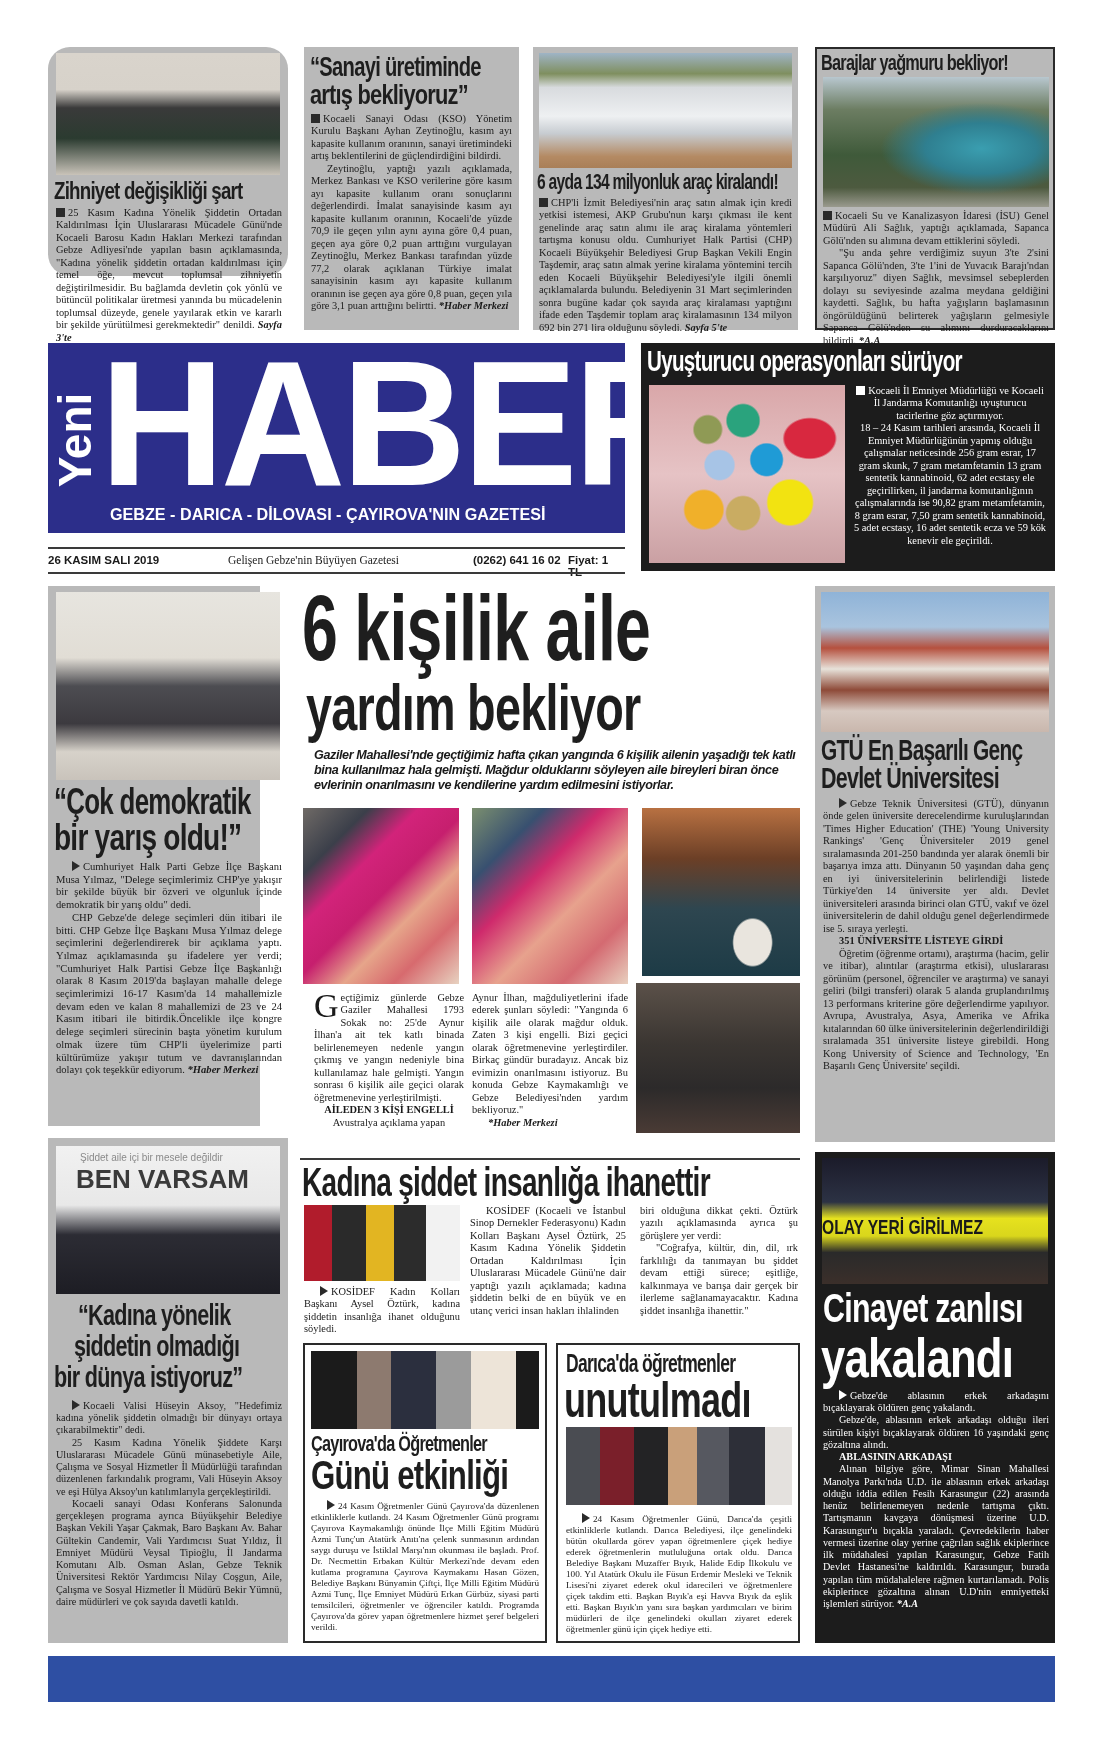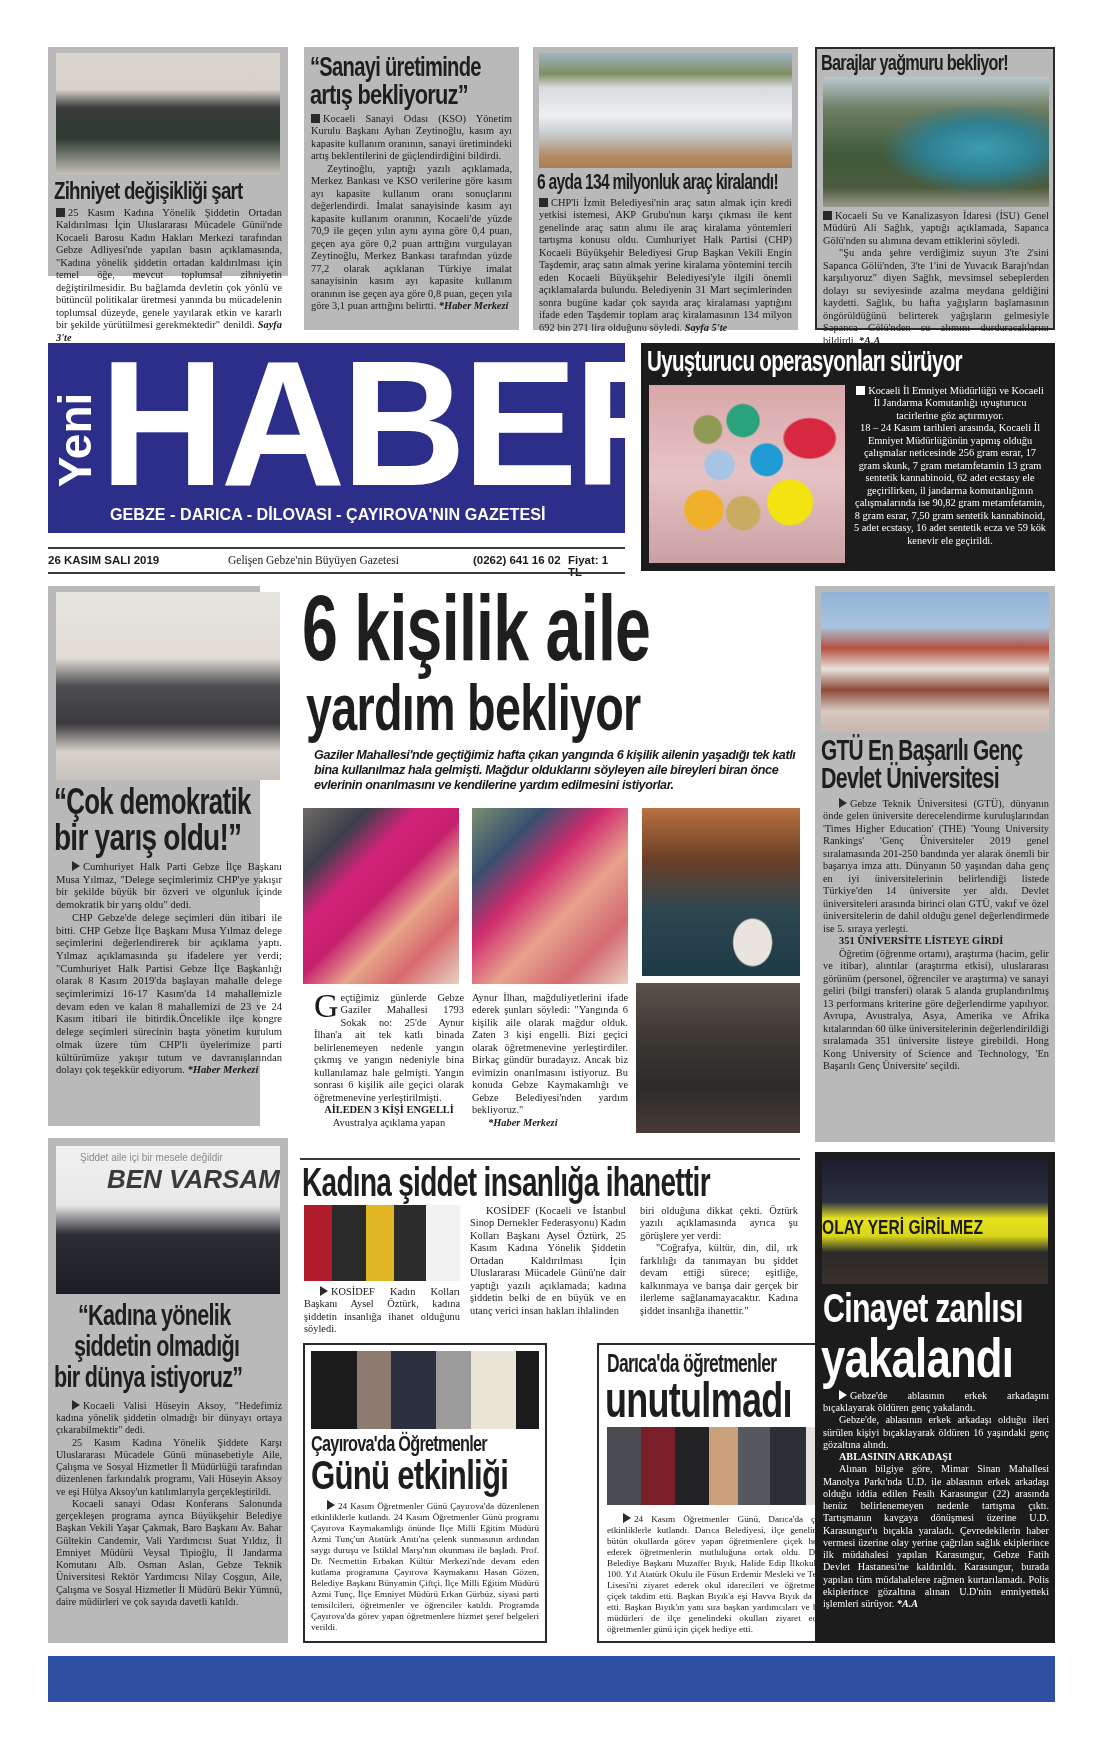--- a/index.html
+++ b/index.html
@@ -31,21 +31,21 @@
   .ph-kosidef { background: linear-gradient(90deg,#b11c2c 0 18%,#2a2a2a 18% 40%,#e2b522 40% 58%,#2c2c2c 58% 78%,#f2f2f2 78% 100%); }
   .ph-olay { background: linear-gradient(180deg,#1b1b2a 0%,#2c3244 35%,#e6e21e 48%,#d9d61c 62%,#2a2a2a 75%,#3b2f2a 100%); padding-left: 24px; }
   .ph-cayirova { background: linear-gradient(90deg,#1b1b1b 0 20%,#8d7a6f 20% 35%,#2b2f3e 35% 55%,#9b9b9b 55% 70%,#ede4d8 70% 90%,#1b1b1b 90% 100%); }
   .ph-darica { background: linear-gradient(90deg,#4a4c52 0 15%,#7a1f2a 15% 30%,#232325 30% 45%,#c9a07a 45% 58%,#565860 58% 72%,#2d2f38 72% 88%,#e4e1de 88% 100%); }
   .masthead { background: #2c2e8a; }
   .rule { position: absolute; height: 2px; background: #3a3a3a; }
 </style>
 </head>
 <body>
 
-<div class="abs box-gray" style="left:48px;top:47px;width:240px;height:229px;">
+<div class="abs box-gray" style="left:48px;top:47px;width:240px;height:229px;border-radius:22px;">
   <div class="photo ph-lawyers" style="left:8px;top:6px;width:224px;height:122px;"></div>
   <div class="abs hl" style="left:6px;top:132px;font-size:24px;transform:scaleX(0.78);">Zihniyet değişikliği şart</div>
   <div class="abs body" style="left:8px;top:160px;width:226px;">
     <p class="first"><span class="bullet-sq"></span><span>25 Kasım Kadına Yönelik Şiddetin Ortadan Kaldırılması İçin Uluslararası Mücadele Günü'nde Kocaeli Barosu Kadın Hakları Merkezi tarafından Gebze Adliyesi'nde yapılan basın açıklamasında, "Kadına yönelik şiddetin ortadan kaldırılması için temel öğe, mevcut toplumsal zihniyetin değiştirilmesidir. Bu bağlamda devletin çok yönlü ve bütüncül politikalar üretmesi yanında bu mücadelenin toplumsal düzeyde, genele yayılarak etkin ve kararlı bir şekilde yürütülmesi gerekmektedir" denildi.</span> <span class="sig">Sayfa 3'te</span></p>
   </div>
 </div>
 
 <div class="abs box-gray" style="left:304px;top:47px;width:215px;height:283px;">
   <div class="abs hl" style="left:6px;top:6px;font-size:28px;transform:scaleX(0.72);">“Sanayi üretiminde</div>
   <div class="abs hl" style="left:6px;top:34px;font-size:28px;transform:scaleX(0.78);">artış bekliyoruz”</div>
@@ -131,21 +131,21 @@
   <div class="abs body" style="left:8px;top:212px;width:226px;font-size:10.4px;">
     <p><span class="bullet-tri"></span><span>Gebze Teknik Üniversitesi (GTÜ), dünyanın önde gelen üniversite derecelendirme kuruluşlarından 'Times Higher Education' (THE) 'Young University Rankings' 'Genç Üniversiteler 2019 genel sıralamasında 201-250 bandında yer alarak önemli bir başarıya imza attı. Dünyanın 50 yaşından daha genç en iyi üniversitelerinin belirlendiği listede Türkiye'den 14 üniversite yer aldı. Devlet üniversiteleri arasında birinci olan GTÜ, vakıf ve özel üniversitelerin de dahil olduğu genel değerlendirmede ise 5. sıraya yerleşti.</span></p>
     <p style="font-weight:700;">351 ÜNİVERSİTE LİSTEYE GİRDİ</p>
     <p><span>Öğretim (öğrenme ortamı), araştırma (hacim, gelir ve itibar), alıntılar (araştırma etkisi), uluslararası görünüm (personel, öğrenciler ve araştırma) ve sanayi geliri (bilgi transferi) olarak 5 alanda gruplandırılmış 13 performans kriterine göre değerlendirme yapılıyor. Avrupa, Avustralya, Asya, Amerika ve Afrika kıtalarından 60 ülke üniversitelerinin değerlendirildiği sıralamada 351 üniversite listeye girebildi. Hong Kong University of Science and Technology, 'En Başarılı Genç Üniversite' seçildi.</span></p>
   </div>
 </div>
 
 <div class="abs box-gray" style="left:48px;top:1138px;width:240px;height:505px;">
   <div class="photo ph-valiposter" style="left:8px;top:8px;width:224px;height:148px;">
     <div class="abs" style="left:24px;top:6px;font-family:'Liberation Sans',sans-serif;font-size:10px;color:#8a8a8a;white-space:nowrap;">Şiddet aile içi bir mesele değildir</div>
-    <div class="abs" style="left:20px;top:18px;font-family:'Liberation Sans',sans-serif;font-weight:700;font-style:italic;font-size:26px;color:#3a3a3a;white-space:nowrap;margin-left:31px;">BEN VARSAM</div>
+    <div class="abs" style="left:20px;top:18px;font-family:'Liberation Sans',sans-serif;font-weight:700;font-size:26px;color:#3a3a3a;white-space:nowrap;">BEN VARSAM</div>
   </div>
   <div class="abs hl" style="left:30px;top:162px;font-size:30px;transform:scaleX(0.72);">“Kadına yönelik</div>
   <div class="abs hl" style="left:26px;top:193px;font-size:30px;transform:scaleX(0.72);">şiddetin olmadığı</div>
   <div class="abs hl" style="left:6px;top:224px;font-size:30px;transform:scaleX(0.72);">bir dünya istiyoruz”</div>
   <div class="abs body" style="left:8px;top:262px;width:226px;font-size:10.2px;">
     <p><span class="bullet-tri"></span><span>Kocaeli Valisi Hüseyin Aksoy, "Hedefimiz kadına yönelik şiddetin olmadığı bir dünyayı ortaya çıkarabilmektir" dedi.</span></p>
     <p><span>25 Kasım Kadına Yönelik Şiddete Karşı Uluslararası Mücadele Günü münasebetiyle Aile, Çalışma ve Sosyal Hizmetler İl Müdürlüğü tarafından düzenlenen farkındalık programı, Vali Hüseyin Aksoy ve eşi Hülya Aksoy'un katılımlarıyla gerçekleştirildi.</span></p>
     <p><span>Kocaeli sanayi Odası Konferans Salonunda gerçekleşen programa ayrıca Büyükşehir Belediye Başkan Vekili Yaşar Çakmak, Baro Başkanı Av. Bahar Gültekin Candemir, Vali Yardımcısı Suat Yıldız, İl Emniyet Müdürü Veysal Tipioğlu, İl Jandarma Komutanı Alb. Osman Aslan, Gebze Teknik Üniversitesi Rektör Yardımcısı Nilay Coşgun, Aile, Çalışma ve Sosyal Hizmetler İl Müdürü Bekir Yümnü, daire müdürleri ve çok sayıda davetli katıldı.</span></p>
   </div>
 </div>
@@ -168,21 +168,21 @@
 
 <div class="abs box-outline" style="left:303px;top:1343px;width:244px;height:300px;">
   <div class="photo ph-cayirova" style="left:6px;top:6px;width:228px;height:78px;"></div>
   <div class="abs hl" style="left:6px;top:88px;font-size:22px;transform:scaleX(0.74);">Çayırova'da Öğretmenler</div>
   <div class="abs hl" style="left:6px;top:110px;font-size:40px;transform:scaleX(0.78);">Günü etkinliği</div>
   <div class="abs body" style="left:6px;top:155px;width:228px;font-size:9.2px;line-height:1.2;">
     <p><span class="bullet-tri"></span><span>24 Kasım Öğretmenler Günü Çayırova'da düzenlenen etkinliklerle kutlandı. 24 Kasım Öğretmenler Günü programı Çayırova Kaymakamlığı önünde İlçe Milli Eğitim Müdürü Azmi Tunç'un Atatürk Anıtı'na çelenk sunmasının ardından saygı duruşu ve İstiklal Marşı'nın okunması ile başladı. Prof. Dr. Necmettin Erbakan Kültür Merkezi'nde devam eden kutlama programına Çayırova Kaymakamı Hasan Gözen, Belediye Başkanı Bünyamin Çiftçi, İlçe Milli Eğitim Müdürü Azmi Tunç, İlçe Emniyet Müdürü Erkan Gürbüz, siyasi parti temsilcileri, öğretmenler ve öğrenciler katıldı. Programda Çayırova'da görev yapan öğretmenlere hizmet şeref belgeleri verildi.</span></p>
   </div>
 </div>
 
-<div class="abs box-outline" style="left:556px;top:1343px;width:244px;height:300px;margin-left:41px;">
+<div class="abs box-outline" style="left:556px;top:1343px;width:244px;height:300px;">
   <div class="abs hl" style="left:8px;top:6px;font-size:25px;transform:scaleX(0.70);">Darıca'da öğretmenler</div>
   <div class="abs hl" style="left:6px;top:30px;font-size:50px;transform:scaleX(0.72);">unutulmadı</div>
   <div class="photo ph-darica" style="left:8px;top:82px;width:226px;height:78px;"></div>
   <div class="abs body" style="left:8px;top:168px;width:226px;font-size:9.2px;line-height:1.2;">
     <p><span class="bullet-tri"></span><span>24 Kasım Öğretmenler Günü, Darıca'da çeşitli etkinliklerle kutlandı. Darıca Belediyesi, ilçe genelindeki bütün okullarda görev yapan öğretmenlere çiçek hediye ederek öğretmenlerin mutluluğuna ortak oldu. Darıca Belediye Başkanı Muzaffer Bıyık, Halide Edip İlkokulu ve 100. Yıl Atatürk Okulu ile Füsun Erdemir Mesleki ve Teknik Lisesi'ni ziyaret ederek okul idarecileri ve öğretmenlere çiçek takdim etti. Başkan Bıyık'a eşi Havva Bıyık da eşlik etti. Başkan Bıyık'ın yanı sıra başkan yardımcıları ve birim müdürleri de ilçe genelindeki okulları ziyaret ederek öğretmenler günü için çiçek hediye etti.</span></p>
   </div>
 </div>
 
 <div class="abs box-dark" style="left:815px;top:1152px;width:240px;height:491px;">
   <div class="photo ph-olay" style="left:7px;top:6px;width:226px;height:126px;">

